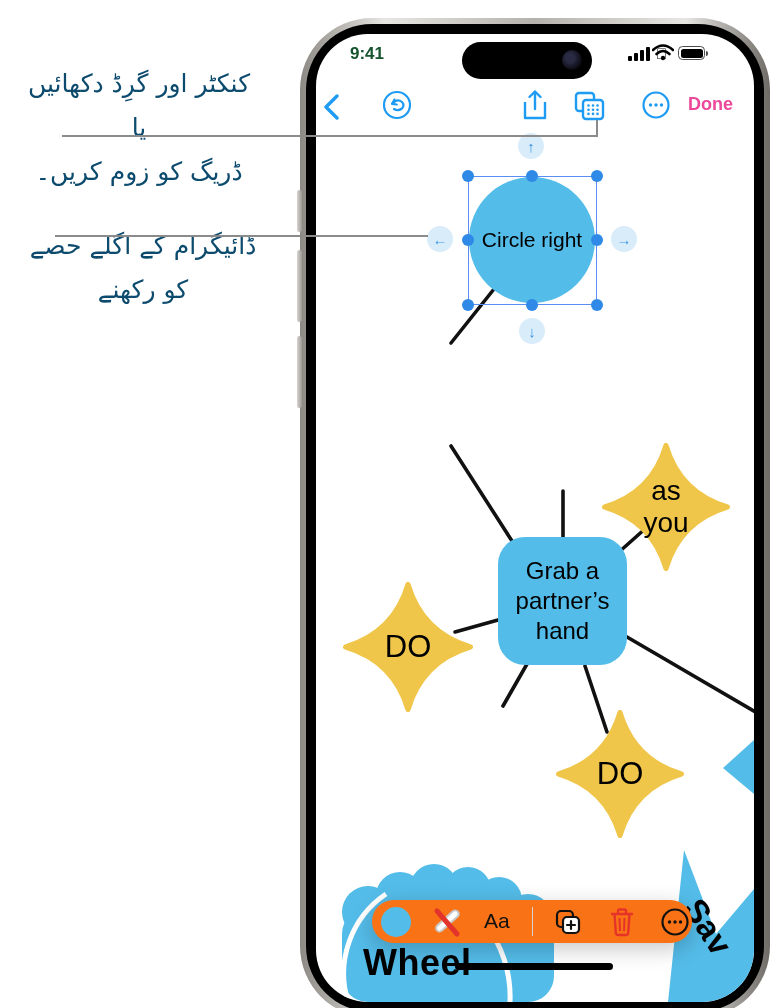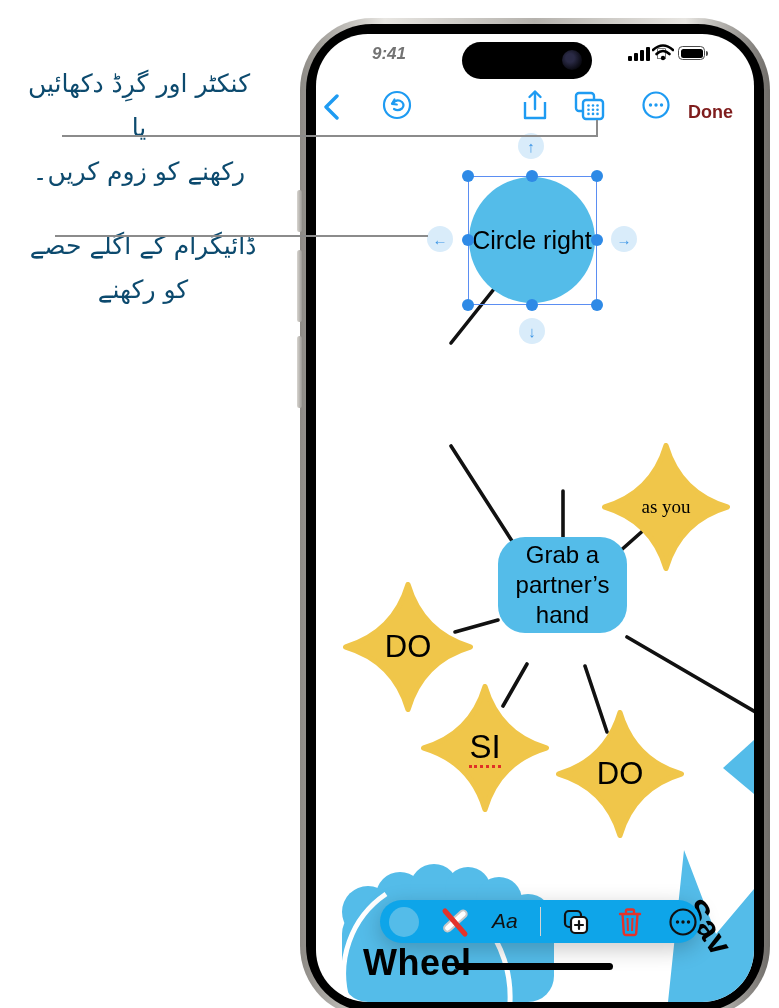--- a/index.html
+++ b/index.html
@@ -17,46 +17,46 @@
     border-radius:72px; background:linear-gradient(90deg,#8d8a85,#e8e6e2 18%,#b5b2ad 50%,#e8e6e2 82%,#6f6c68);
     z-index:10; }
   .bezel { position:absolute; left:6px; top:6px; right:6px; bottom:6px;
     border-radius:66px; background:#000; }
   .side-btn { position:absolute; left:-3px; width:5px; background:linear-gradient(90deg,#d8d5d0,#9c9995);
     border-radius:3px; }
   .screen { position:absolute; left:16px; top:16px; width:438px; height:968px;
     border-radius:52px; background:#fff; overflow:hidden; }
 
   
-  .time { position:absolute; left:34px; top:10px; width:56px; text-align:right;
-    font-size:17px; font-weight:bold; color:#737373;font-style:italic; }
+  .time { position:absolute; left:34px; top:10px; width:56px; text-align:left;
+    font-size:17px; font-weight:bold; color:#14532d; }
   .island { position:absolute; left:146px; top:8px; width:130px; height:37px;
     border-radius:19px; background:#000; }
   .camera { position:absolute; left:100px; top:8px; width:20px; height:20px; border-radius:50%;
     background:radial-gradient(circle at 40% 40%, #2a2a45 25%, #0a0a12 70%); }
   .sig-bars { position:absolute; left:312px; top:13px; width:22px; height:14px; }
   .sig-bars i { position:absolute; bottom:0; width:4px; background:#000; border-radius:1px; }
   .wifi { position:absolute; left:340px; top:11px; font-size:15px; color:#000; }
   .battery { position:absolute; left:362px; top:12px; width:27px; height:14px;
     border:1.5px solid #4c4c4c; border-radius:4.5px; }
   .battery i { position:absolute; left:1.5px; top:1.5px; right:1.5px; bottom:1.5px;
     background:#000; border-radius:2.5px; }
   .battery b { position:absolute; right:-4px; top:4px; width:2.5px; height:5px;
     background:#4c4c4c; border-radius:0 2px 2px 0; }
 
   
   .nav-icon { position:absolute; color:#1e9bf2; z-index:30; }
-  .done { position:absolute; left:372px; top:68px; font-size:18px; font-weight:bold;
-    color:#7f1d1d; z-index:30; }
+  .done { position:absolute; left:372px; top:60px; font-size:18px; font-weight:bold;
+    color:#ec4899; z-index:30; }
 
   
   .layer { position:absolute; left:0; top:0; width:438px; height:968px; }
   .shape-circle { position:absolute; border-radius:50%; background:#54bce9;
     display:flex; align-items:center; justify-content:center; text-align:center;
-    color:#000; font-size:25px; line-height:1.2; z-index:2; }
+    color:#000; font-size:21px; line-height:1.2; z-index:2; }
   .shape-square { position:absolute; border-radius:27px; background:#54bce9;
     display:flex; align-items:center; justify-content:center; text-align:center;
     color:#000; font-size:24px; line-height:1.25; z-index:2; }
   .star { position:absolute; z-index:2; }
   .star svg { position:absolute; left:0; top:0; width:100%; height:100%; }
   .star .shape-label { position:absolute; left:0; top:0; width:100%; height:100%;
     display:flex; align-items:center; justify-content:center; text-align:center;
     color:#000; line-height:1.15; }
   .misspell { border-bottom:3px dotted #e03126; }
 
@@ -68,36 +68,36 @@
     background:#d9ecfa; color:#3d96e6; font-size:15px; font-weight:bold;
     display:flex; align-items:center; justify-content:center; z-index:4; }
 
   
   .wheel-label { position:absolute; left:47px; top:908px; font-size:36px; font-weight:600;
     color:#000; z-index:2; letter-spacing:0.5px; }
   .sav-label { position:absolute; left:362px; top:874px; font-size:33px; font-weight:600;
     color:#000; transform:rotate(57deg); z-index:2; }
 
   
-  .toolbar { position:absolute; left:64px; top:866px; width:320px; height:43px;
-    border-radius:22px; background:#0ea5e9; box-shadow:0 6px 22px rgba(0,0,0,.22);
-    z-index:6;font-style:italic; }
+  .toolbar { position:absolute; left:56px; top:866px; width:320px; height:43px;
+    border-radius:22px; background:#f97316; box-shadow:0 6px 22px rgba(0,0,0,.22);
+    z-index:6; }
   .swatch { position:absolute; left:9px; top:6.5px; width:30px; height:30px;
     border-radius:50%; background:#54bce9; }
   .tb-sep { position:absolute; left:160px; top:7px; width:1px; height:29px; background:#d4d4d4; }
   .aa { position:absolute; left:112px; top:9px; font-size:21px; color:#111; }
   .home-indicator { position:absolute; left:139px; top:929px; width:158px; height:7px;
     border-radius:4px; background:#000; z-index:7; }
 </style>
 </head>
 <body>
 
 <div class="callout-text" style="left:18px; top:62px; width:242px;">
   <div>کنکٹر اور گرِڈ دکھائیں یا</div>
-  <div>رکھنے کو زوم کریں۔</div>
+  <div>ڈریگ کو زوم کریں۔</div>
 </div>
 <div class="callout-text" style="left:20px; top:192px; width:246px;margin-top:32px;">
   <div>ڈائیگرام کے اگلے حصے کو رکھنے</div>
 </div>
 
 <div class="callout-line" style="left:62px; top:135px; width:536px; height:2px;"></div>
 <div class="callout-line" style="left:596px; top:120px; width:2px; height:17px;"></div>
 <div class="callout-line" style="left:55px; top:235px; width:373px; height:2px;"></div>
 
 <div class="phone">
@@ -200,40 +200,32 @@
     <div class="wheel-label">Wheel</div>
     <div class="sav-label">Sav</div>
 
     <div class="shape-circle" style="left:153px; top:143px; width:126px; height:126px;">Circle right</div>
 
 
     <div class="star" style="left:286px; top:409px; width:128px; height:128px;">
       <svg viewBox="0 0 100 100" preserveAspectRatio="none">
         <path d="M50,2 Q61,39 98,50 Q61,61 50,98 Q39,61 2,50 Q39,39 50,2 Z" fill="#f0c64a" stroke="#f0c64a" stroke-width="4" stroke-linejoin="round"></path>
       </svg>
-      <div class="shape-label" style="font-size:19px; width:60%; left:20%;font-family:Liberation Serif, serif;">as you</div>
-    </div>
-
-    <div class="shape-square" style="left:182px; top:503px; width:129px; height:96px; padding:16px 14px;">Grab a partner’s hand</div>
+      <div class="shape-label" style="font-size:28px; width:60%; left:20%;">as you</div>
+    </div>
+
+    <div class="shape-square" style="left:182px; top:503px; width:129px; height:128px; padding:16px 14px;">Grab a partner’s hand</div>
 
     <div class="star" style="left:27px; top:548px; width:130px; height:130px;">
       <svg viewBox="0 0 100 100" preserveAspectRatio="none">
         <path d="M50,2 Q61,39 98,50 Q61,61 50,98 Q39,61 2,50 Q39,39 50,2 Z" fill="#f0c64a" stroke="#f0c64a" stroke-width="4" stroke-linejoin="round"></path>
       </svg>
       <div class="shape-label" style="font-size:31px;">DO</div>
     </div>
 
-    <div class="star" style="left:105px; top:650px; width:128px; height:128px;">
-      <svg viewBox="0 0 100 100" preserveAspectRatio="none">
-        <path d="M50,2 Q61,39 98,50 Q61,61 50,98 Q39,61 2,50 Q39,39 50,2 Z" fill="#f0c64a" stroke="#f0c64a" stroke-width="4" stroke-linejoin="round"></path>
-      </svg>
-      <div class="shape-label" style="font-size:33px;">
-          <span class="misspell">SI</span>
-        </div>
-    </div>
 
     <div class="star" style="left:240px; top:676px; width:128px; height:128px;">
       <svg viewBox="0 0 100 100" preserveAspectRatio="none">
         <path d="M50,2 Q61,39 98,50 Q61,61 50,98 Q39,61 2,50 Q39,39 50,2 Z" fill="#f0c64a" stroke="#f0c64a" stroke-width="4" stroke-linejoin="round"></path>
       </svg>
       <div class="shape-label" style="font-size:31px;">DO</div>
     </div>
 
     <div class="sel-box" style="left:152px; top:142px; width:129px; height:129px;"></div>
     <div class="handle" style="left:146px; top:136px;"></div>

